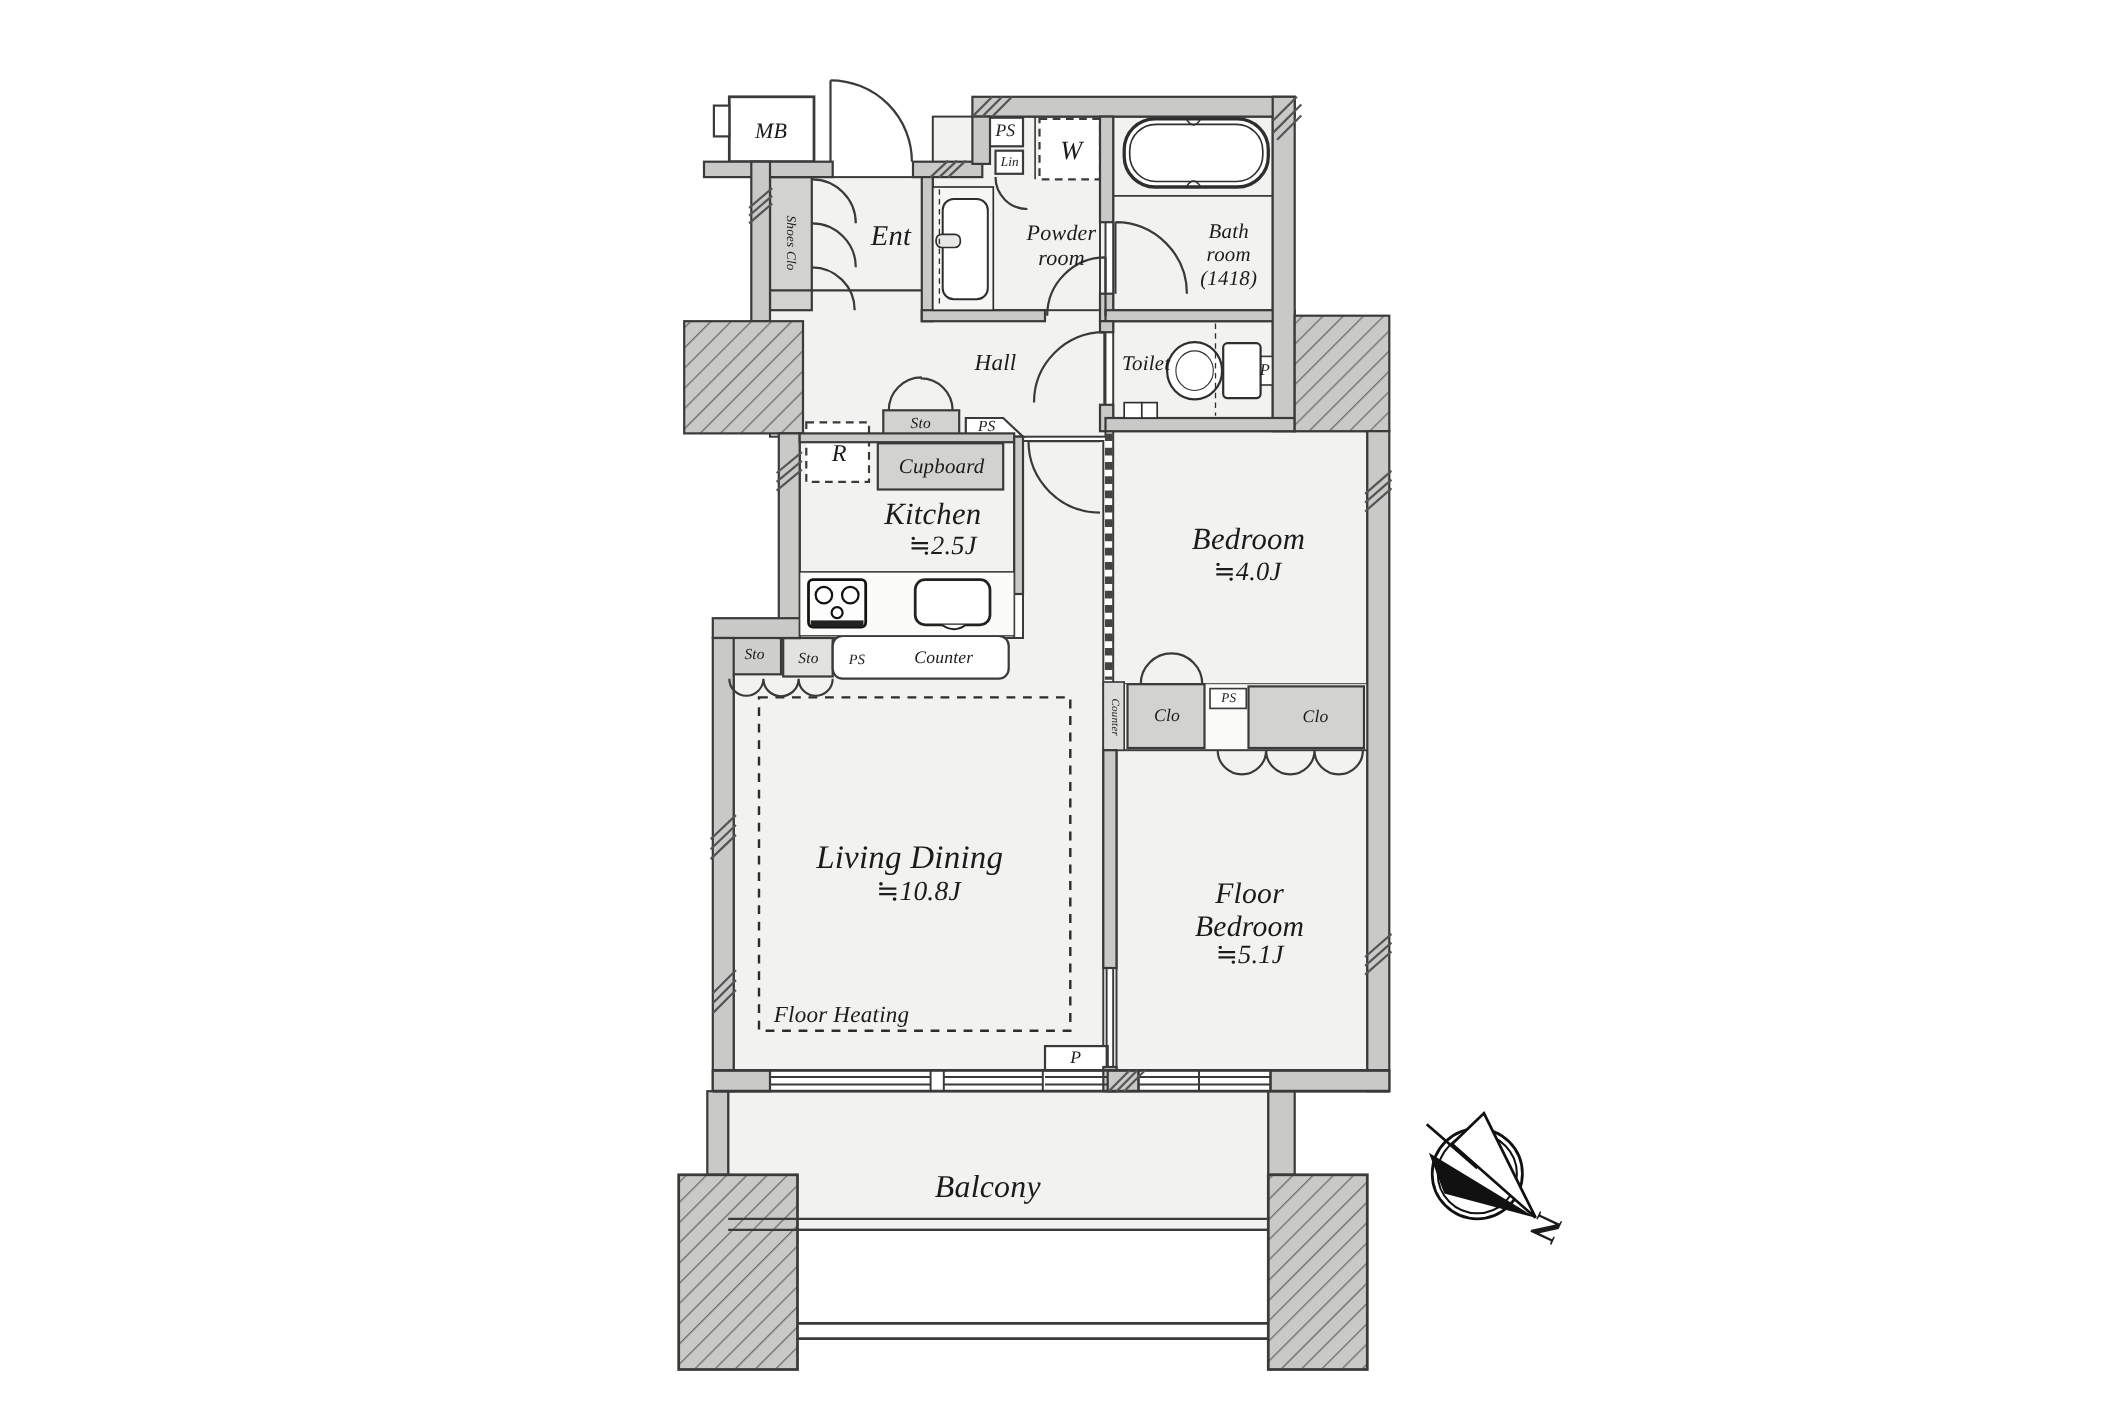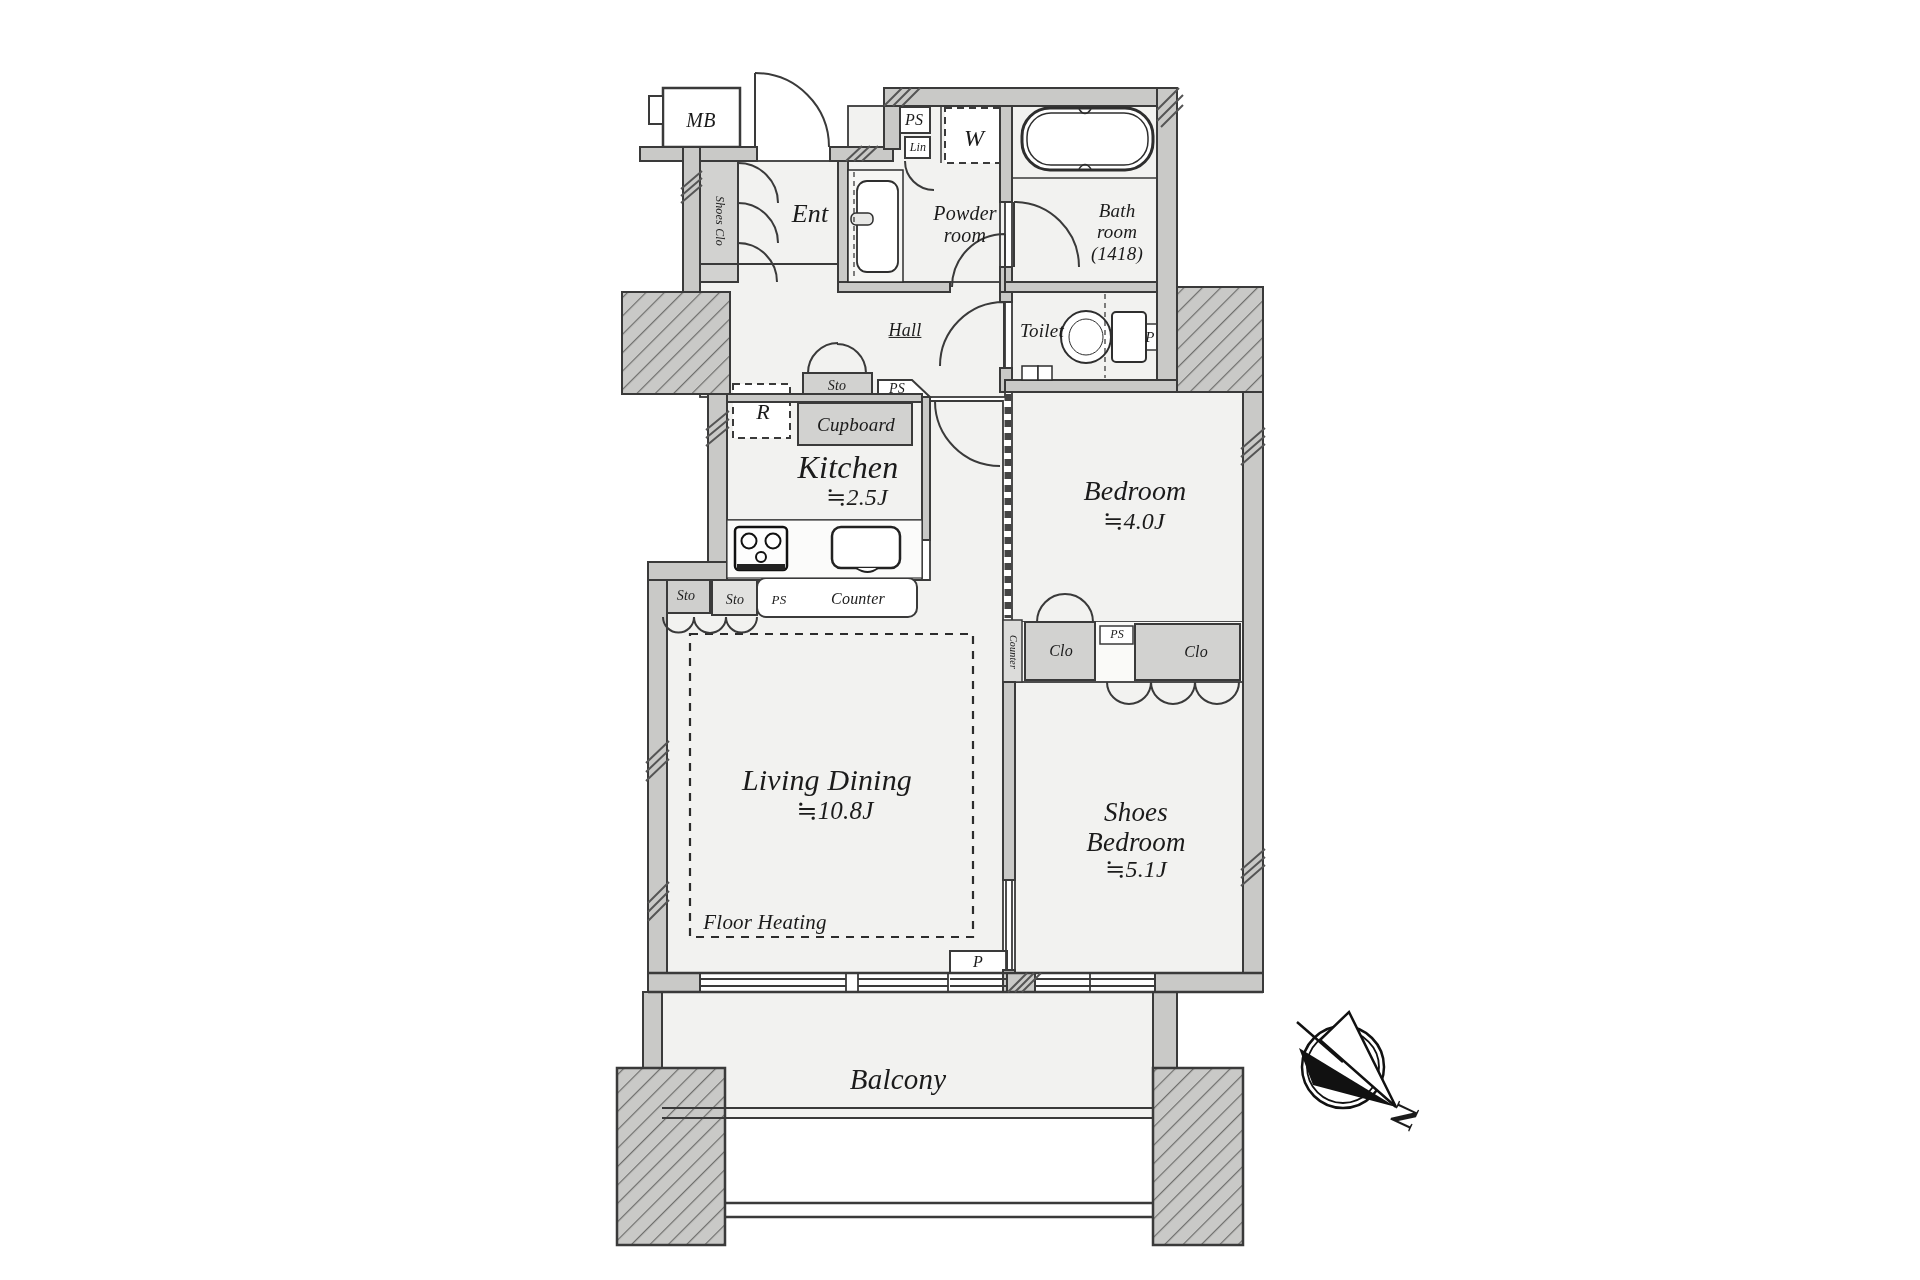--- a/index.html
+++ b/index.html
@@ -213,42 +213,42 @@
   <div class="lbl vert" style="left:719px;top:221px;font-size:12px;">Shoes Clo</div>
   <div class="lbl" style="left:810px;top:214px;font-size:26px;">Ent</div>
   <div class="lbl" style="left:914px;top:120px;font-size:16px;">PS</div>
   <div class="lbl" style="left:918px;top:148px;font-size:12px;">Lin</div>
   <div class="lbl" style="left:974px;top:138px;font-size:24px;">W</div>
   <div class="lbl" style="left:965px;top:224px;font-size:20px;">Powder
 room</div>
   <div class="lbl" style="left:1117px;top:232px;font-size:19px;">Bath
 room
 (1418)</div>
-  <div class="lbl" style="left:905px;top:330px;font-size:18px;text-decoration:underline;">Hall</div>
+  <div class="lbl" style="left:905px;top:330px;font-size:21px;">Hall</div>
   <div class="lbl" style="left:1042px;top:331px;font-size:19px;">Toilet</div>
   <div class="lbl" style="left:1150px;top:337px;font-size:15px;">P</div>
   <div class="lbl" style="left:763px;top:412px;font-size:22px;">R</div>
   <div class="lbl" style="left:837px;top:386px;font-size:14px;">Sto</div>
   <div class="lbl" style="left:897px;top:389px;font-size:14px;">PS</div>
   <div class="lbl" style="left:856px;top:425px;font-size:19px;">Cupboard</div>
-  <div class="lbl" style="left:848px;top:468px;font-size:32px;">Kitchen</div>
+  <div class="lbl" style="left:848px;top:468px;font-size:28px;">Kitchen</div>
   <div class="lbl" style="left:845px;top:497px;font-size:24px;margin-left:12px;">≒2.5J</div>
   <div class="lbl" style="left:1135px;top:491px;font-size:28px;">Bedroom</div>
   <div class="lbl" style="left:1134px;top:521px;font-size:24px;">≒4.0J</div>
   <div class="lbl" style="left:686px;top:596px;font-size:14px;">Sto</div>
   <div class="lbl" style="left:735px;top:600px;font-size:14px;">Sto</div>
   <div class="lbl" style="left:779px;top:600px;font-size:13px;">PS</div>
   <div class="lbl" style="left:858px;top:599px;font-size:16px;">Counter</div>
   <div class="lbl vert" style="left:1013px;top:652px;font-size:10px;">Counter</div>
   <div class="lbl" style="left:1061px;top:651px;font-size:16px;">Clo</div>
   <div class="lbl" style="left:1117px;top:635px;font-size:12px;">PS</div>
   <div class="lbl" style="left:1196px;top:652px;font-size:16px;">Clo</div>
   <div class="lbl" style="left:827px;top:780px;font-size:30px;">Living Dining</div>
   <div class="lbl" style="left:835px;top:811px;font-size:25px;">≒10.8J</div>
   <div class="lbl" style="left:765px;top:923px;font-size:21px;">Floor Heating</div>
   <div class="lbl" style="left:978px;top:962px;font-size:16px;">P</div>
-  <div class="lbl" style="left:1136px;top:827px;font-size:27px;">Shoes
+  <div class="lbl" style="left:1136px;top:827px;font-size:27px;">Floor
 Bedroom</div>
   <div class="lbl" style="left:1136px;top:869px;font-size:24px;text-align:center;">≒5.1J</div>
   <div class="lbl" style="left:898px;top:1057px;font-size:29px;margin-top:22px;">Balcony</div>
   <div class="lbl north" style="left:1404px;top:1116px;font-size:34px;">N</div>
 
 </div>
 
 </body></html>

